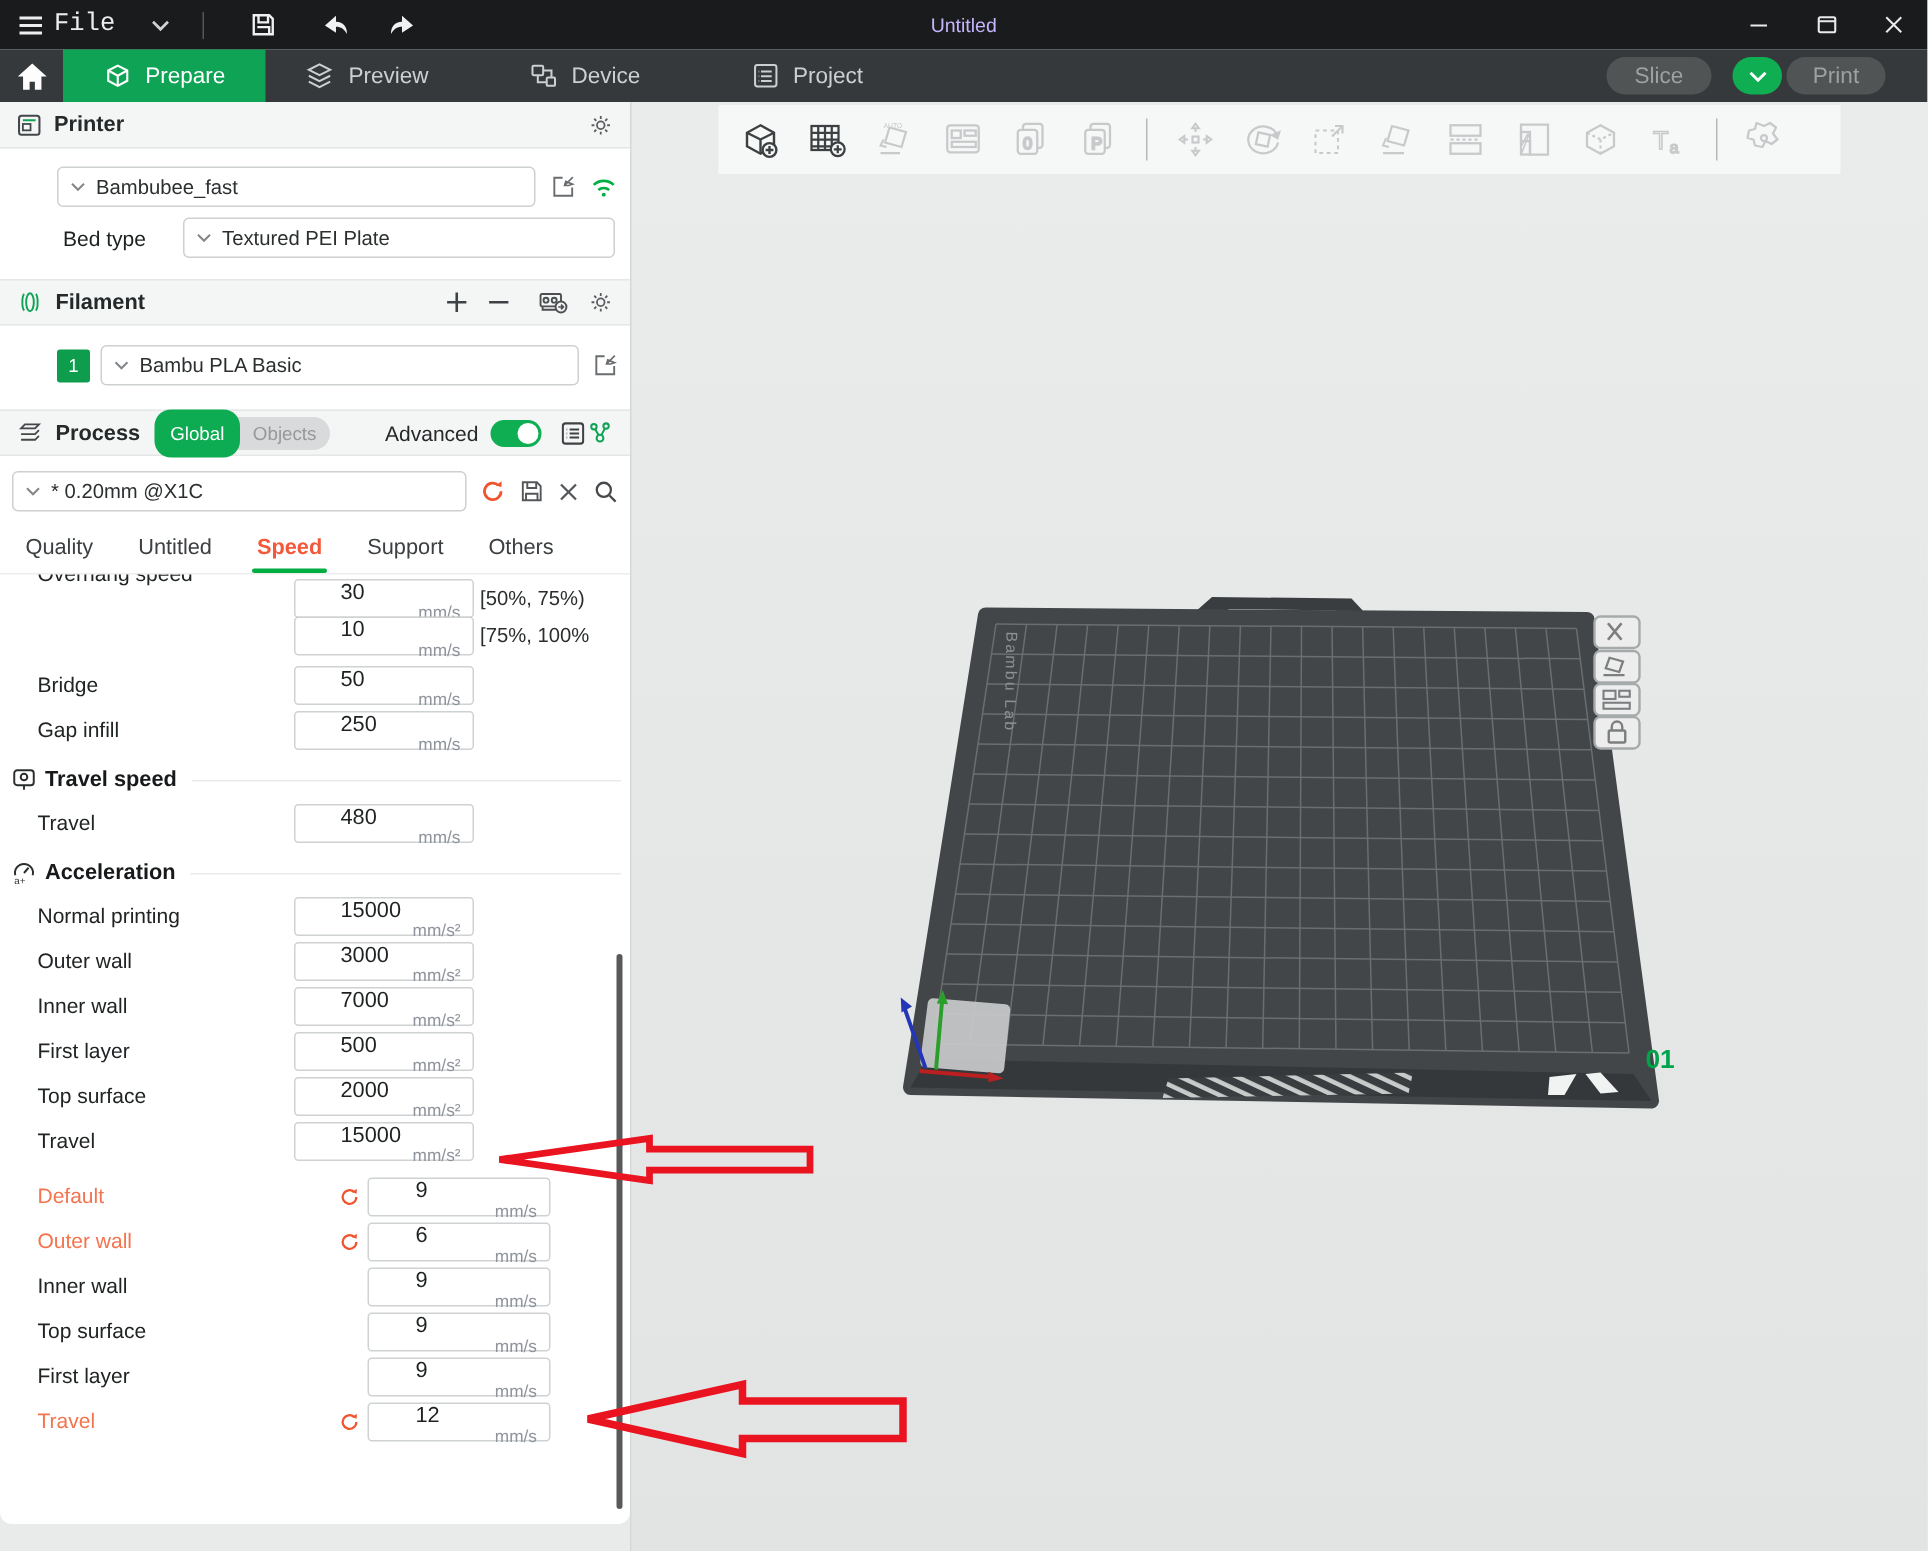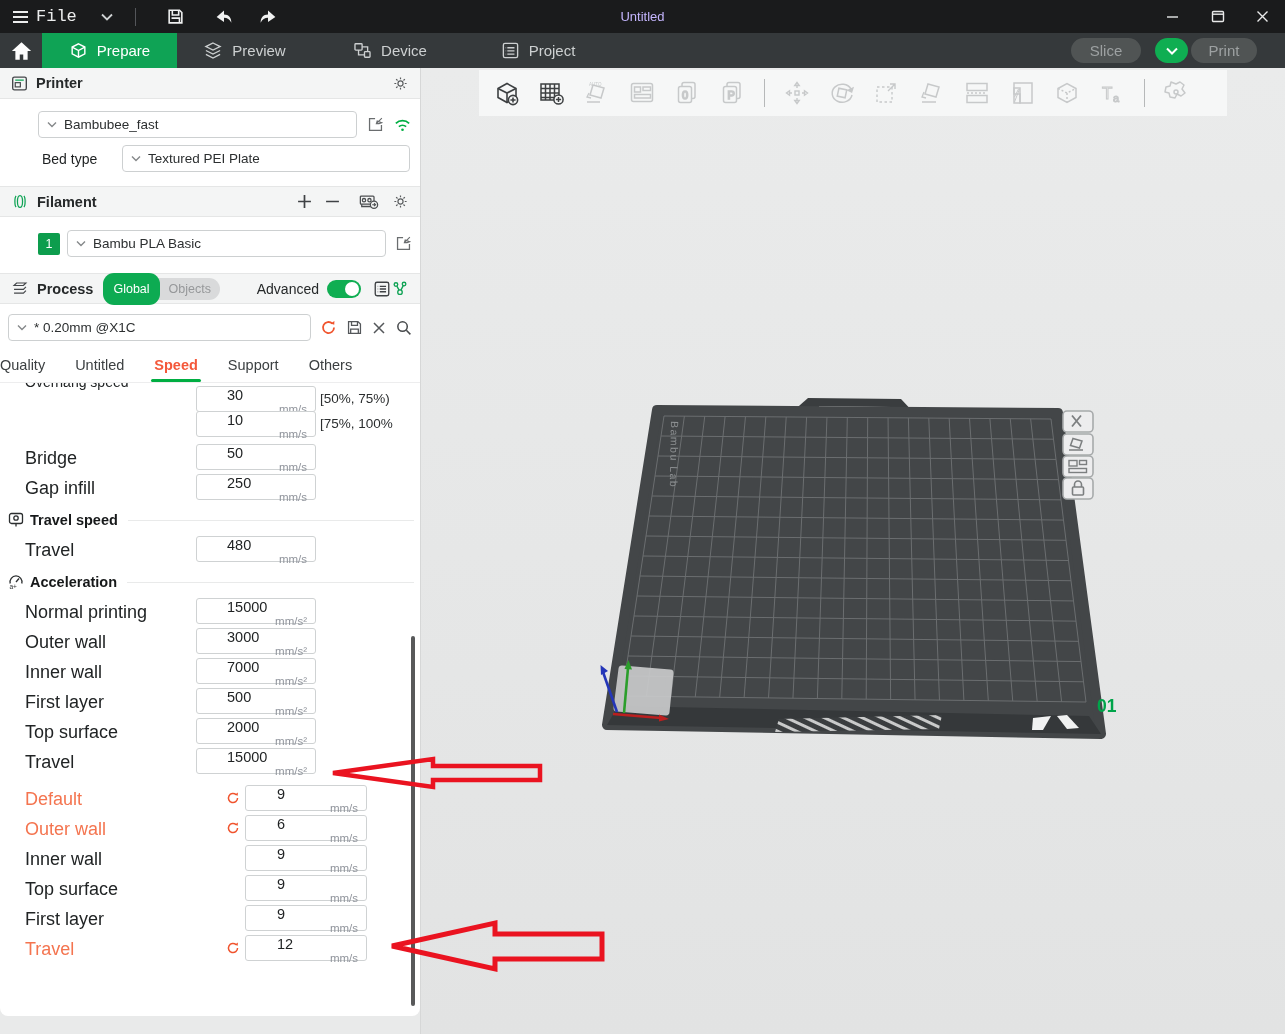--- a/index.html
+++ b/index.html
@@ -46,28 +46,28 @@
   .scope-toggle { display:flex; align-items:center; height:22px; background:#d9dadb; border-radius:11px; margin-left:10px; }
   .scope-on { height:22px; padding:16px 10px; background:#0dab52; color:#fff; border-radius:11px; font-size:12.5px; display:flex; align-items:center; }
   .scope-off { padding:0 9px; color:#96989a; font-size:12.5px; }
   .adv-label { margin-left:auto; font-size:14px; color:#26292a; }
   .switch { width:34px; height:18px; border-radius:9px; background:#0fae52; position:relative; margin-left:8px; }
   .switch .knob { position:absolute; right:2px; top:2px; width:14px; height:14px; border-radius:50%; background:#fff; }
   .preset-row { display:flex; padding:10px 8px 0 8px; }
   .preset-combo { width:308px; }
   .preset-icons { display:flex; align-items:center; gap:9px; margin-left:9px; }
 
-  .tabs-row { display:flex; align-items:flex-end; height:33px; margin-top:9px; border-bottom:1px solid #ededee; }
+  .tabs-row { display:flex; align-items:flex-end; height:33px; margin-top:9px; padding-left:17px; border-bottom:1px solid #ededee; }
   .tab { font-size:14.5px; color:#3c4042; padding:0 0 9px 0; margin-right:30px; position:relative; }
   .tab.active { color:#f4583a; font-weight:bold; }
   .tab.active::after { content:""; position:absolute; left:-3px; right:-3px; bottom:0; height:3px; background:#00ae42; border-radius:2px; }
 
   .settings { position:relative; height:628px; overflow:hidden; }
   .srow { position:relative; height:26px; }
-  .srow .label { position:absolute; left:25px; top:4px; font-size:18px; color:#212425; white-space:nowrap; }
+  .srow .label { position:absolute; left:25px; top:4px; font-size:14px; color:#212425; white-space:nowrap; }
   .srow .label.mod { color:#f4744f; }
   .field { position:absolute; top:0; height:26px; border:1px solid #cfd2d3; border-radius:3px; background:#fff; display:flex; align-items:center; padding:0 8px;flex-direction:column; }
   .field input { border:0; outline:none; width:58px; font-size:14.5px; color:#1e2122; font-family:inherit; background:transparent; }
   .field .unit { margin-left:auto; font-size:11.5px; color:#8f939b; white-space:nowrap; }
   .fA { left:196px; width:120px; }
   .fJ { left:245px; width:122px; }
   .reset-ic { position:absolute; left:226px; top:6px; }
   .range-note { position:absolute; left:320px; font-size:13.5px; color:#2b2e2f; white-space:nowrap; }
   .sec-line { display:flex; align-items:center; padding-left:8px; margin-top:12px; }
   .sec-line .t { font-size:14.5px; font-weight:bold; color:#17191a; margin-left:6px; white-space:nowrap; }

